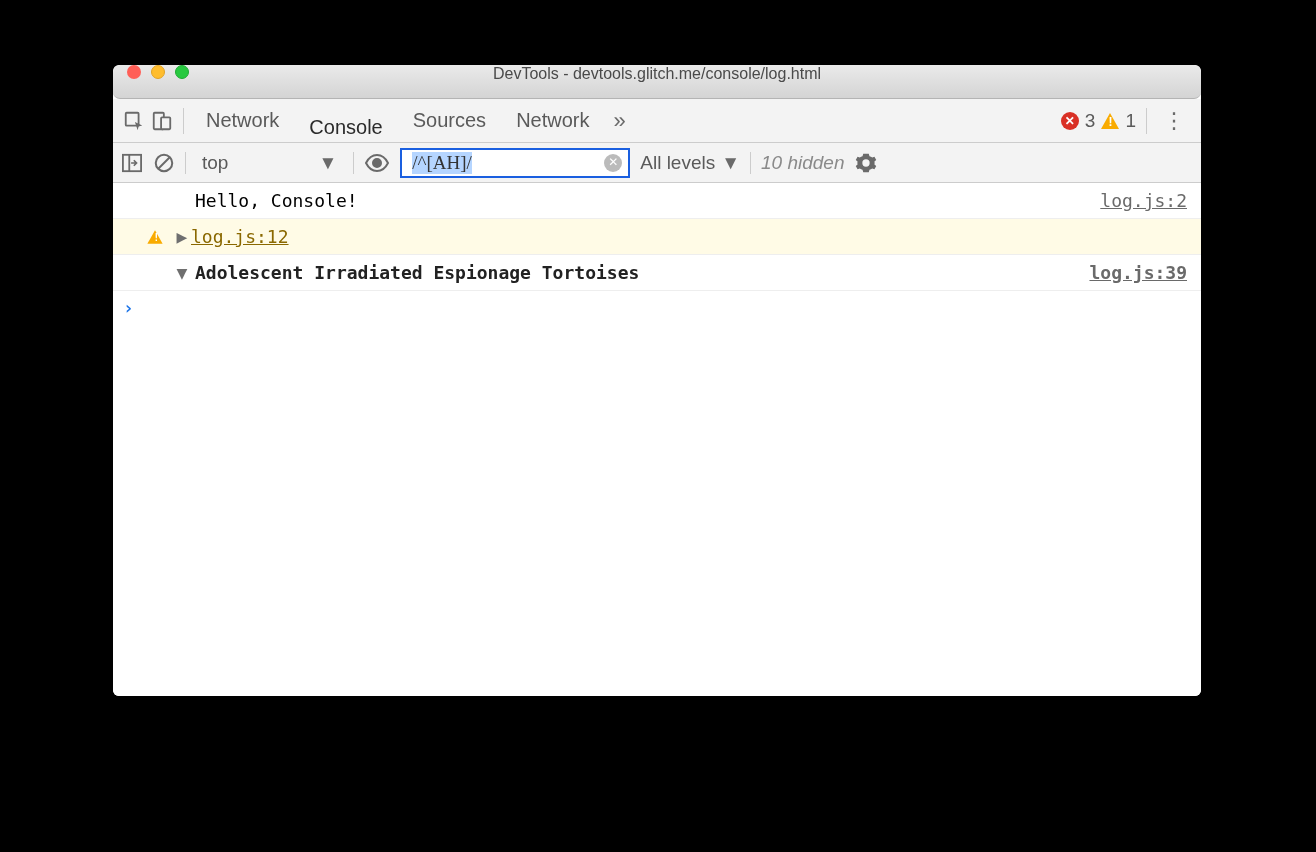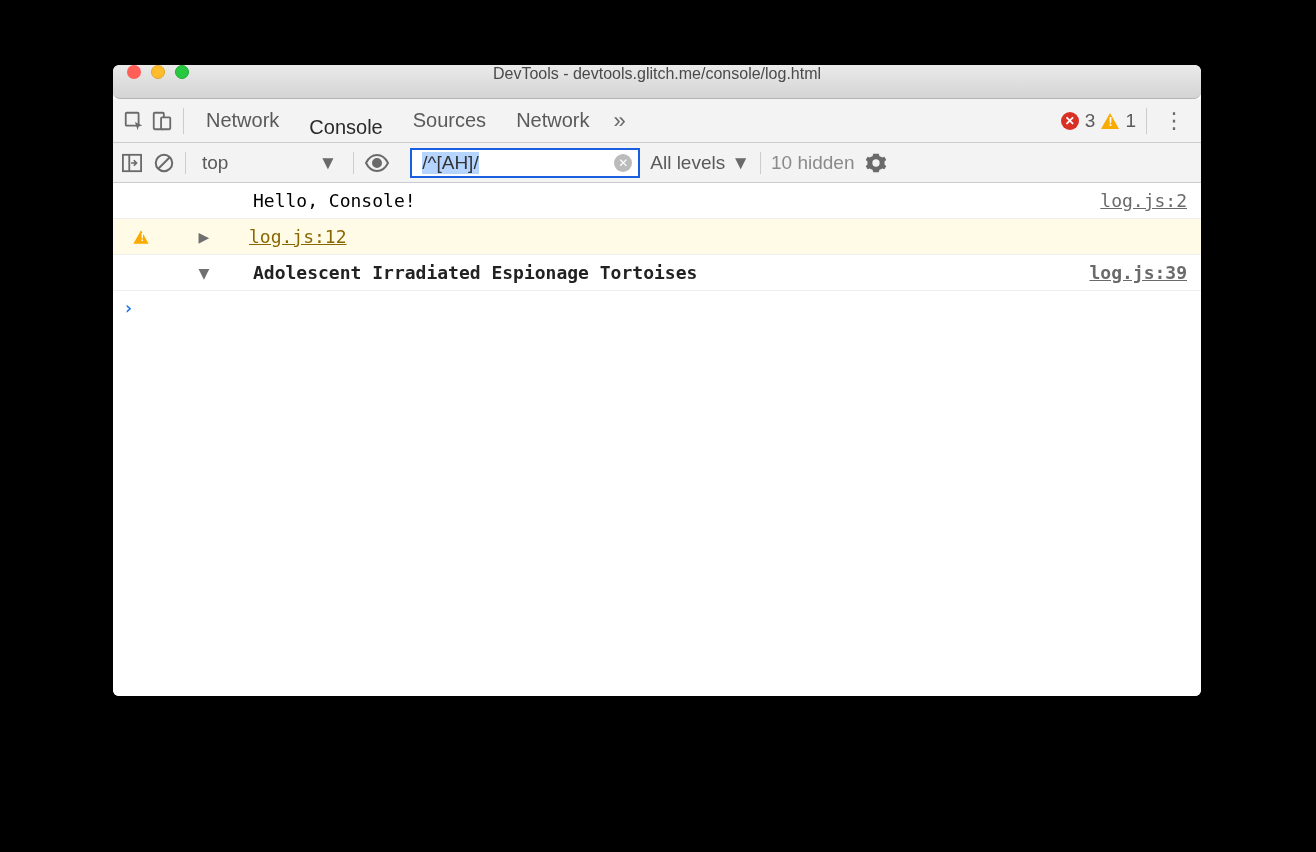--- a/index.html
+++ b/index.html
@@ -40,31 +40,31 @@
 
   .toolbar {
     height: 40px; border-bottom: 1px solid #ccc; background:#f3f3f3;
     display:flex; align-items:center; padding: 0 8px; gap: 10px;
     font-size:19px; color:#5a5a5a;
   }
   .toolbar .divider { width:1px; height:22px; background:#ccc; }
   .context { display:flex; align-items:center; gap:90px; padding:2px 6px; cursor:pointer; }
   .filter-box {
     display:flex; align-items:center; border:2px solid #1a5fe0; background:#fff;
-    height:30px; padding: 0 6px 0 10px; font-family: Liberation Sans, sans-serif;
-    color:#333; gap:8px; width: 230px; margin-left: 10px;
+    height:30px; padding: 0 6px 0 10px; font-family: Liberation Serif, serif;
+    color:#333; gap:8px; width: 230px;
   }
   .filter-box .sel { background:#b5d5ff; }
   .filter-box input { border:none; outline:none; font: inherit; flex:1; width: 10px; background:transparent; }
   .clear-circ { width:18px;height:18px;border-radius:50%;background:#bbb;display:flex;align-items:center;justify-content:center;color:#fff;font-size:12px;cursor:pointer;}
-  .hidden-count { color:#8a8a8a; }
+  .hidden-count { color:#8a8a8a;font-style:italic; }
   .gear { color:#6a6a6a; cursor:pointer; }
 
   .console-body { flex:1; background:#fff; font-family: "Menlo","Consolas",monospace; font-size:18px; }
-  .row { display:flex; align-items:center; height:36px; padding: 0 14px 0 10px; border-bottom:1px solid #eee;gap:36px; }
+  .row { display:flex; align-items:center; height:36px; padding: 0 14px 0 24px; border-bottom:1px solid #eee; }
   .row .gutter { width:36px; display:flex; align-items:center; justify-content:center; }
   .row .disc { width:18px; display:flex; align-items:center; justify-content:center; color:#6f6f6f; cursor:pointer; }
   .row .msg { flex:1; padding-left:4px; }
   .row .src { color:#6a6a6a; text-decoration: underline; cursor:pointer; white-space: nowrap; }
   .row.warn { background:#fffbe6; }
   .row.warn .msg { color:#5c3c00; }
   .row.warn .src { color:#8a6800; }
   .row.group .msg { font-weight:700; color:#222; }
   .row.group .src { font-weight:700; }
   .prompt-row { display:flex; align-items:center; height:32px; padding-left:10px; }

